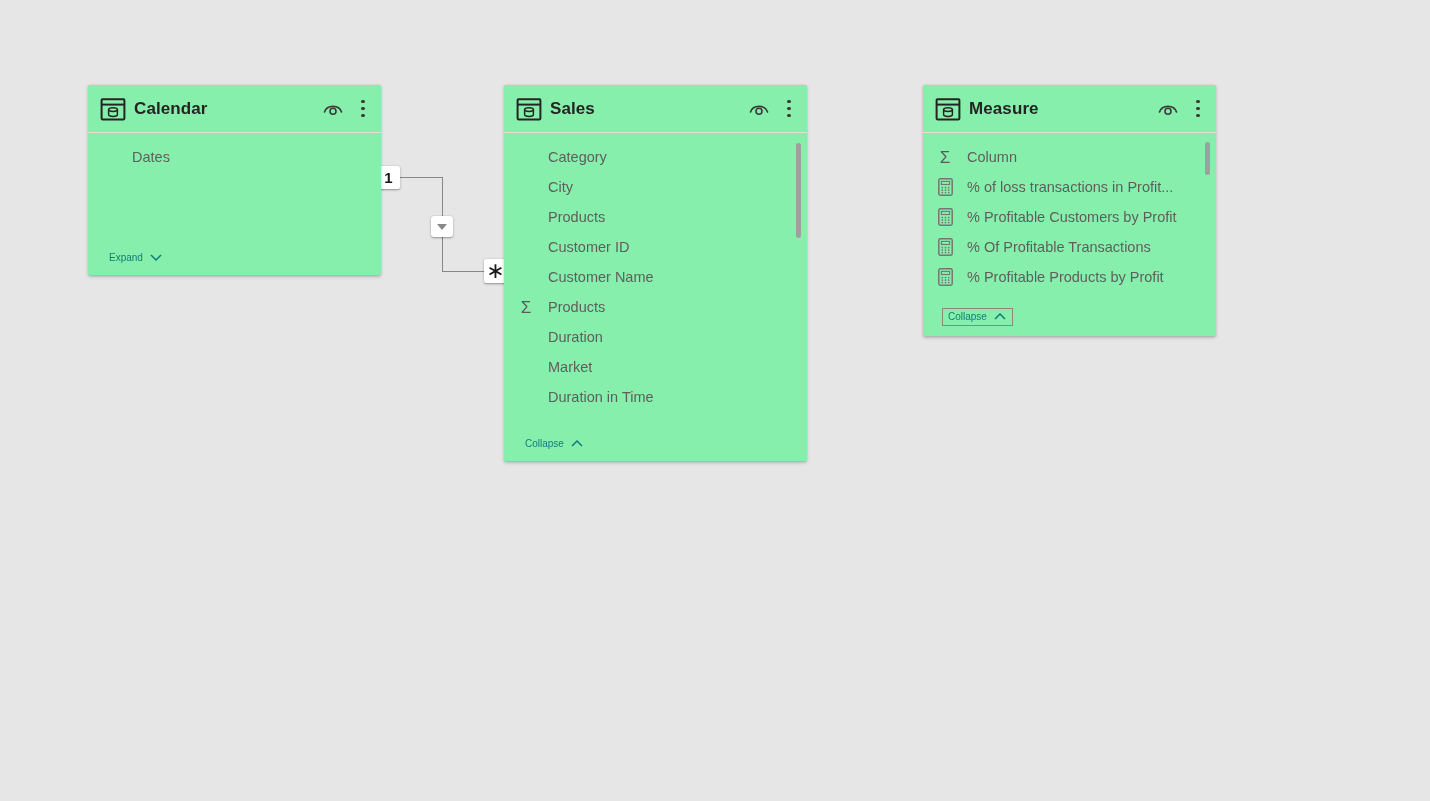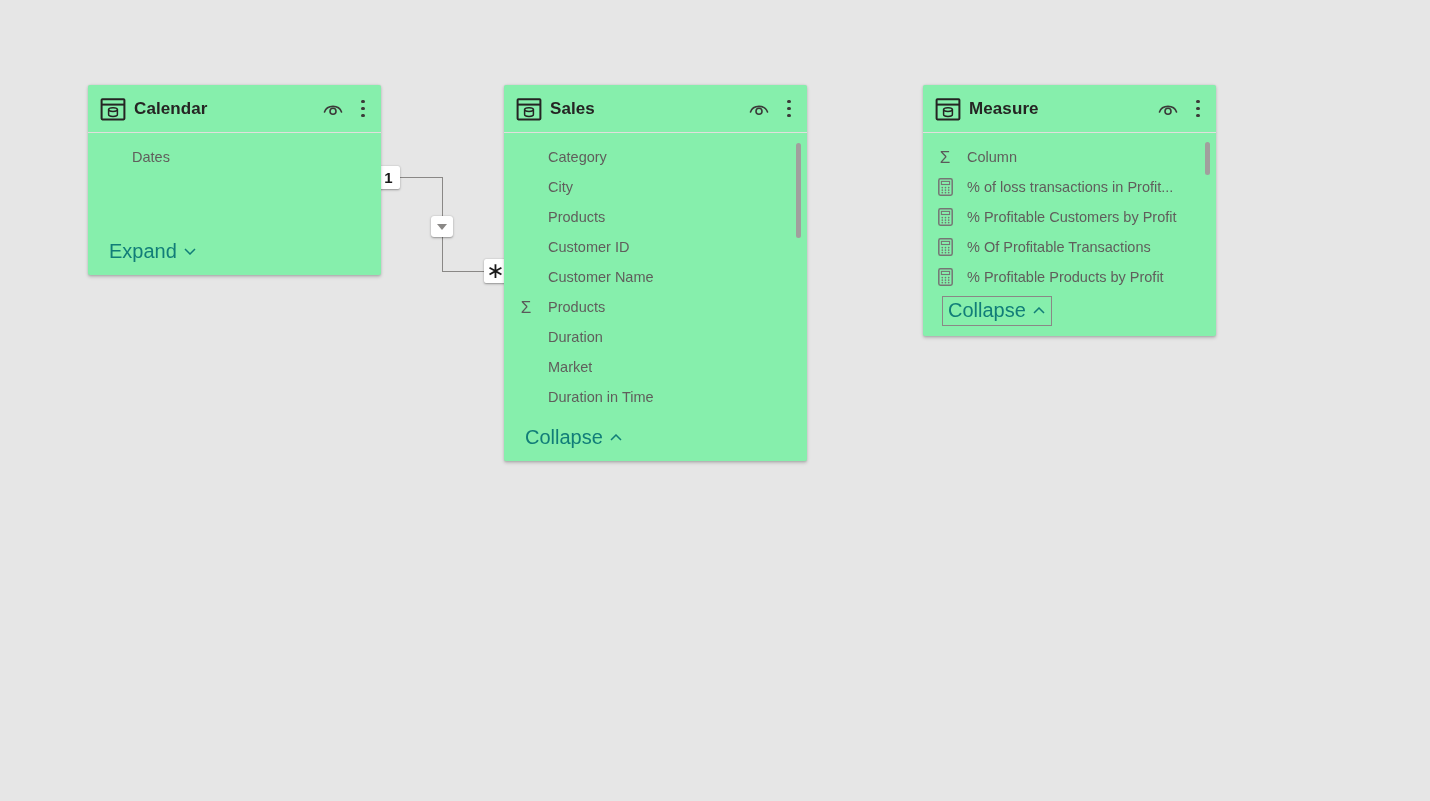--- a/index.html
+++ b/index.html
@@ -66,21 +66,21 @@
     font-size: 14.5px;
     color: #605e5c;
     white-space: nowrap;
     overflow: hidden;
   }
   .card-footer {
     position: absolute;
     left: 21px;
     bottom: 12px;
     display: flex; align-items: center; gap: 7px;
-    font-size: 20px;
+    font-size: 10px;
     color: #117d78;
     cursor: pointer;
     white-space: nowrap;
   }
   .card-footer.focused {
     left: 19px;
     bottom: 10px;
     border: 1px solid #8a8886;
     padding: 2px 6px 3px 5px;
   }

